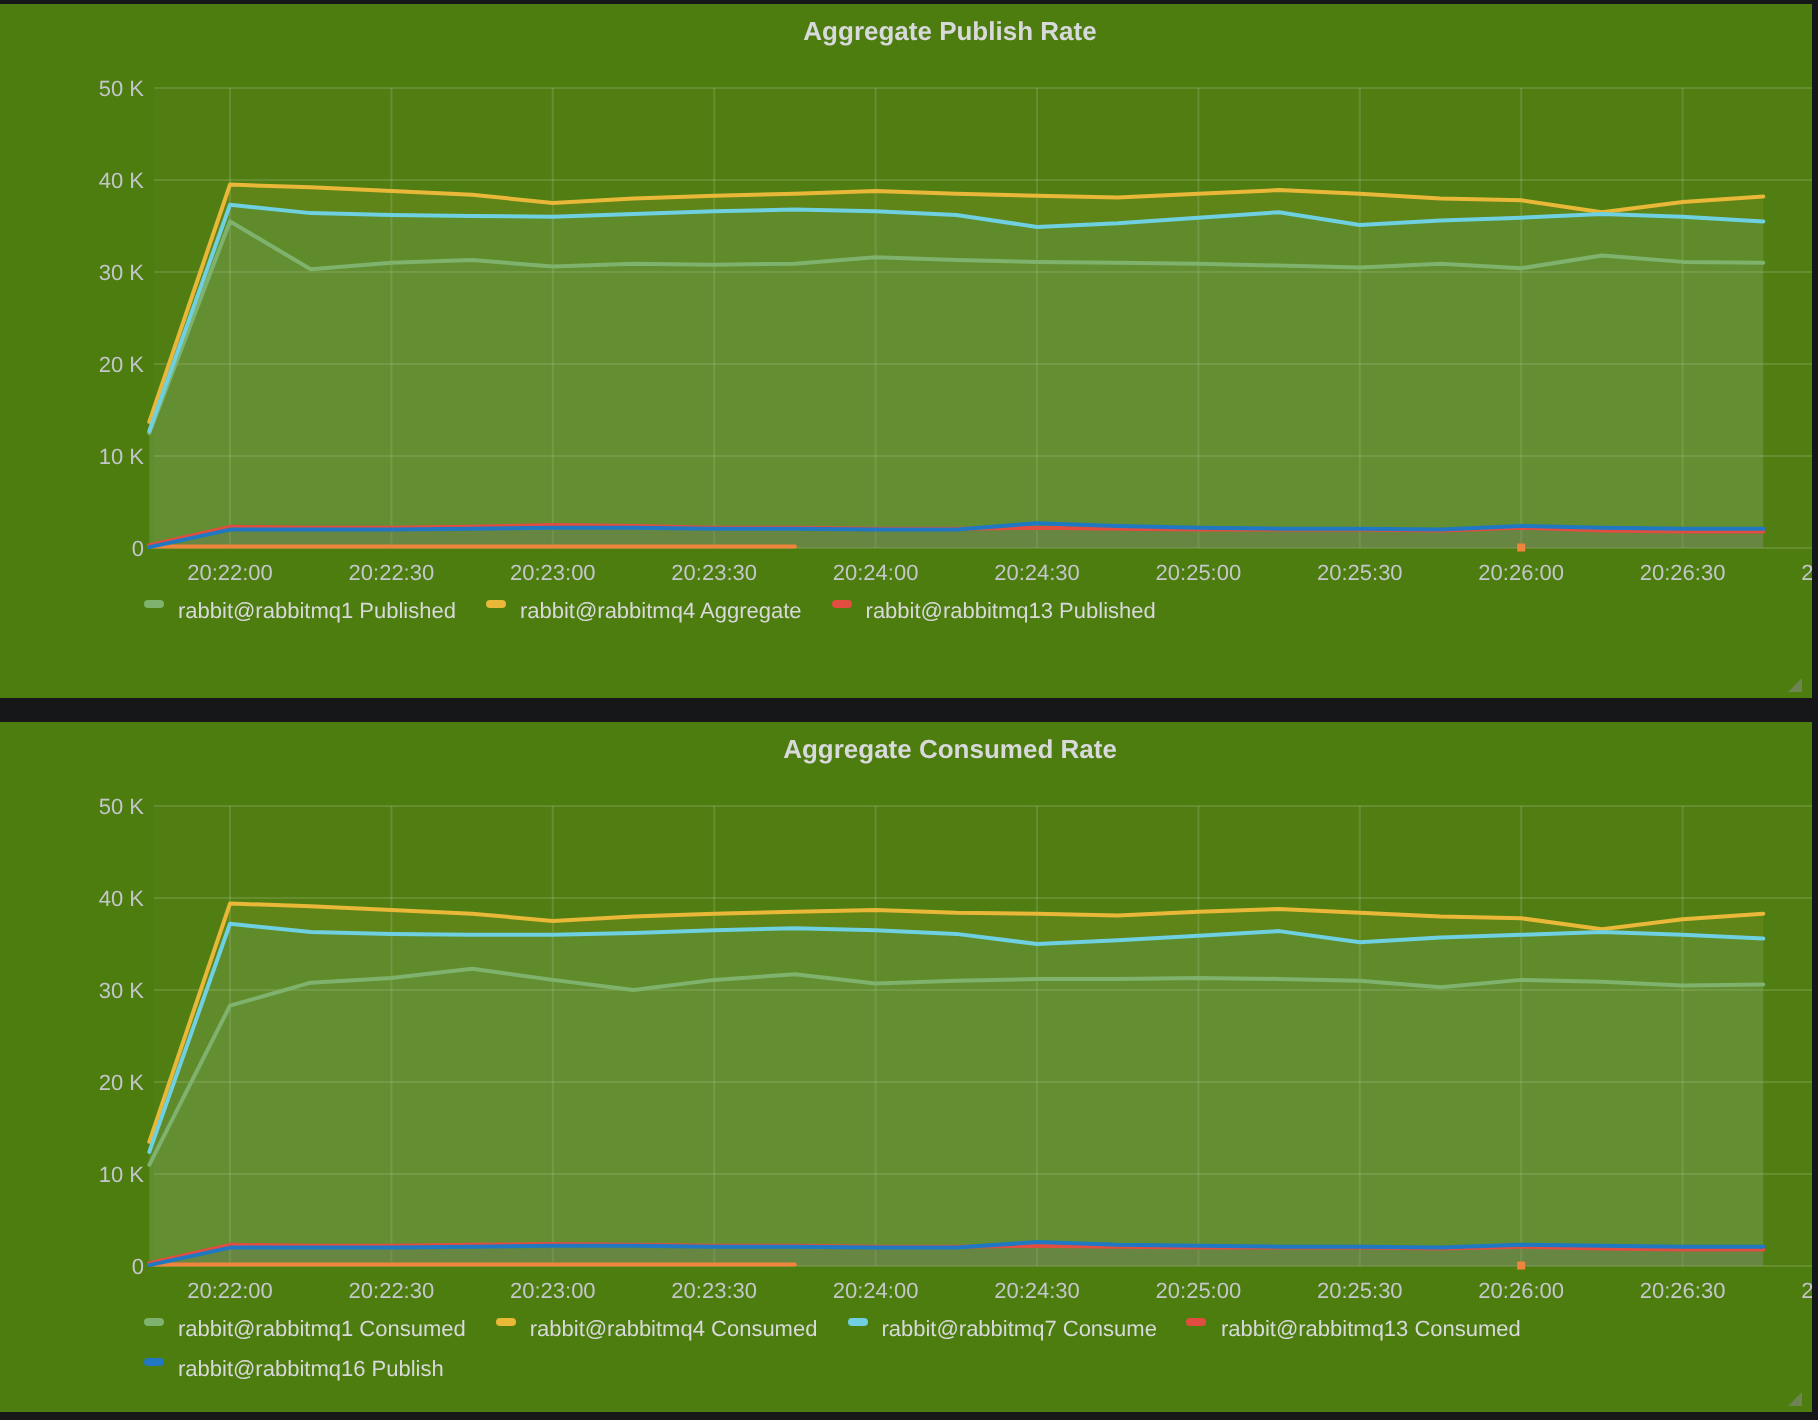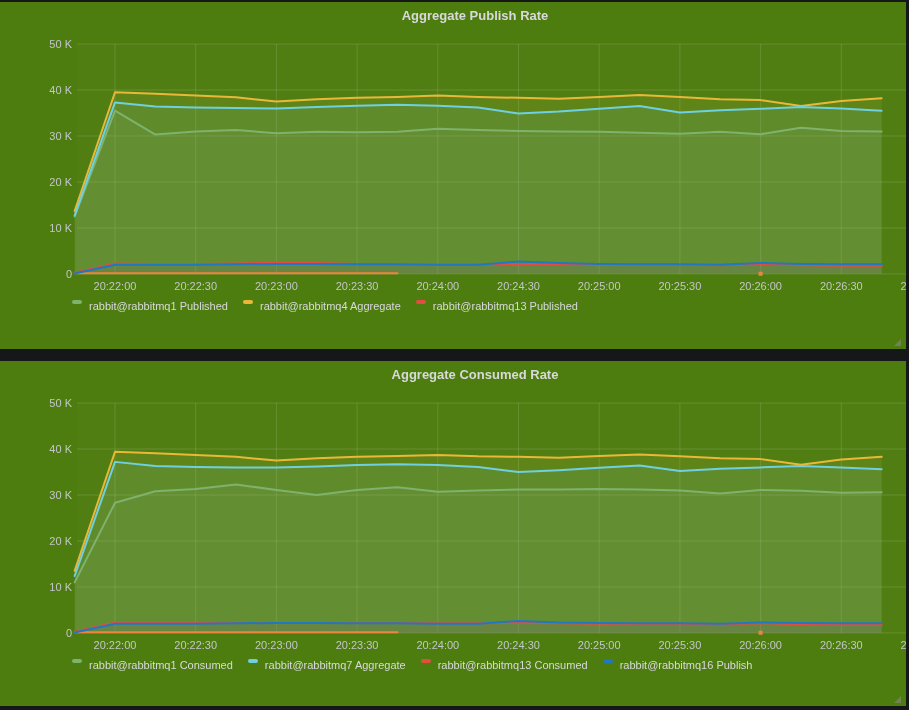--- a/index.html
+++ b/index.html
@@ -148,22 +148,26 @@
           <polyline points="30.65,242.62 71,233.42 111.35,233.88 151.7,233.88 192.05,233.42 232.4,232.96 272.75,233.42 313.1,233.88 353.45,233.88 393.8,234.34 434.15000000000003,234.34 474.5,233.88 514.85,234.34 555.2,234.8 595.5500000000001,234.8 635.9,234.8 676.25,235.26 716.6,234.34 756.95,235.26 797.3000000000001,235.72 837.65,235.72" fill="none" stroke="#E24D42" stroke-width="2" stroke-linejoin="round" stroke-linecap="round"></polyline>
           <polyline points="30.65,243.54 71,234.8 111.35,234.8 151.7,234.8 192.05,234.34 232.4,233.88 272.75,233.88 313.1,234.34 353.45,234.34 393.8,234.8 434.15000000000003,234.8 474.5,232.04 514.85,233.42 555.2,233.88 595.5500000000001,234.34 635.9,234.34 676.25,234.8 716.6,233.42 756.95,233.88 797.3000000000001,234.34 837.65,234.34" fill="none" stroke="#1F78C1" stroke-width="2" stroke-linejoin="round" stroke-linecap="round"></polyline>
         </svg>
     </div>
     <ul class="legend" id="legend1">
         <li>
           <span class="swatch" style="background: rgb(126, 178, 109);"></span>
           <span class="label">rabbit@rabbitmq1 Consumed</span>
         </li>
         <li>
+          <span class="swatch" style="background: rgb(234, 184, 57);"></span>
+          <span class="label">rabbit@rabbitmq4 Consumed</span>
+        </li>
+        <li>
           <span class="swatch" style="background: rgb(110, 208, 224);"></span>
-          <span class="label">rabbit@rabbitmq7 Aggregate</span>
+          <span class="label">rabbit@rabbitmq7 Consume</span>
         </li>
         <li>
           <span class="swatch" style="background: rgb(226, 77, 66);"></span>
           <span class="label">rabbit@rabbitmq13 Consumed</span>
         </li>
         <li>
           <span class="swatch" style="background: rgb(31, 120, 193);"></span>
           <span class="label">rabbit@rabbitmq16 Publish</span>
         </li>
       </ul>

